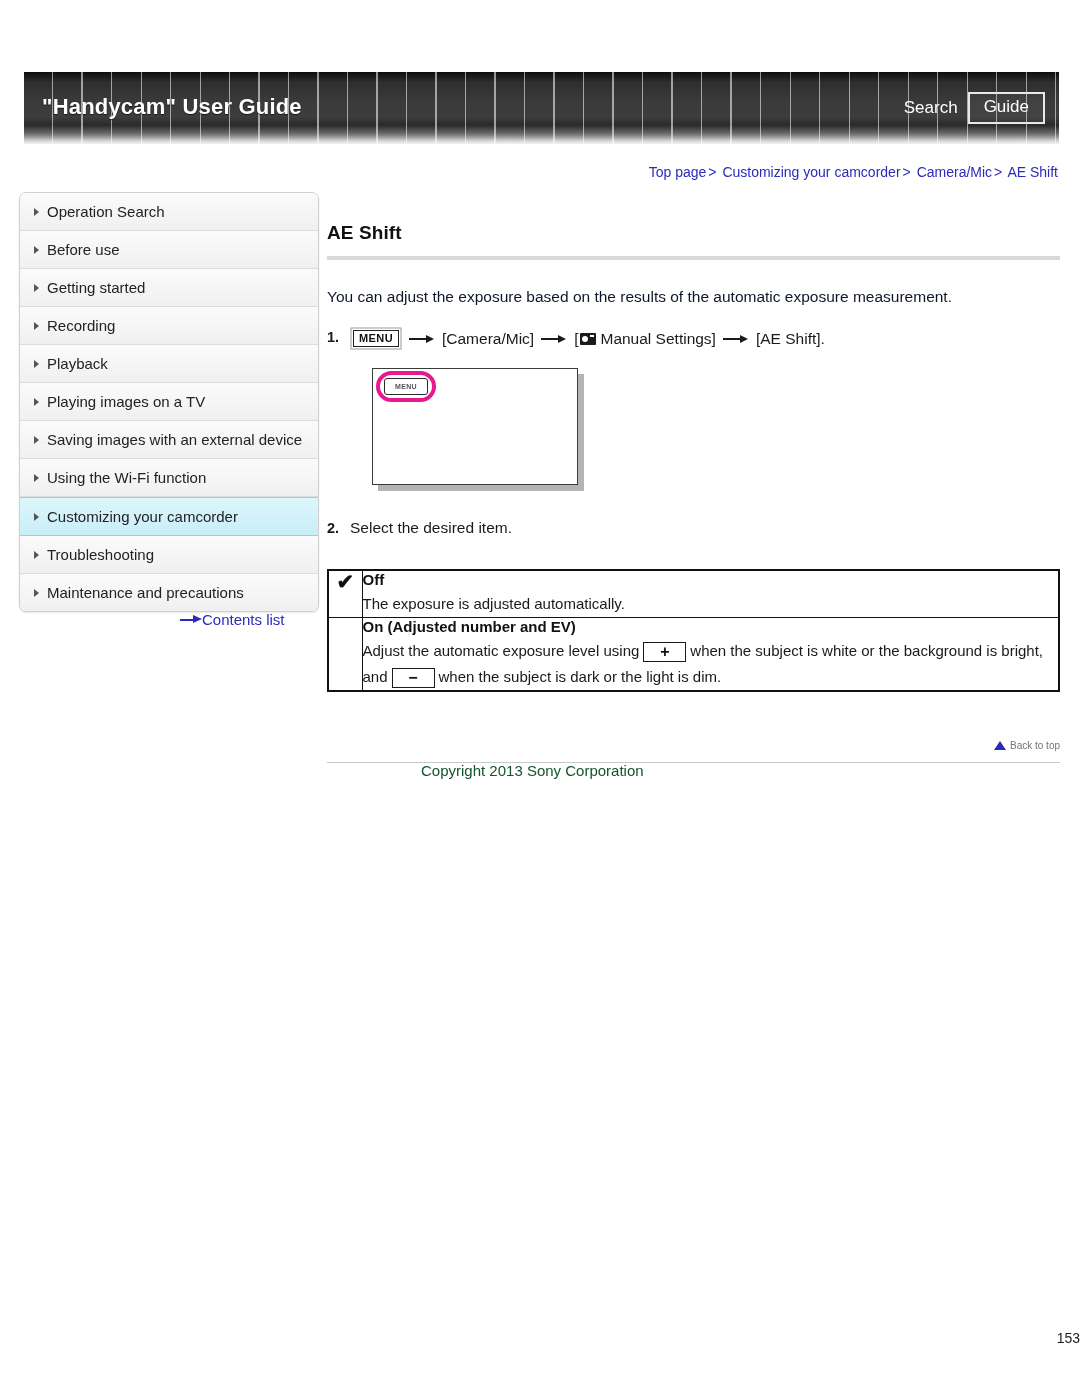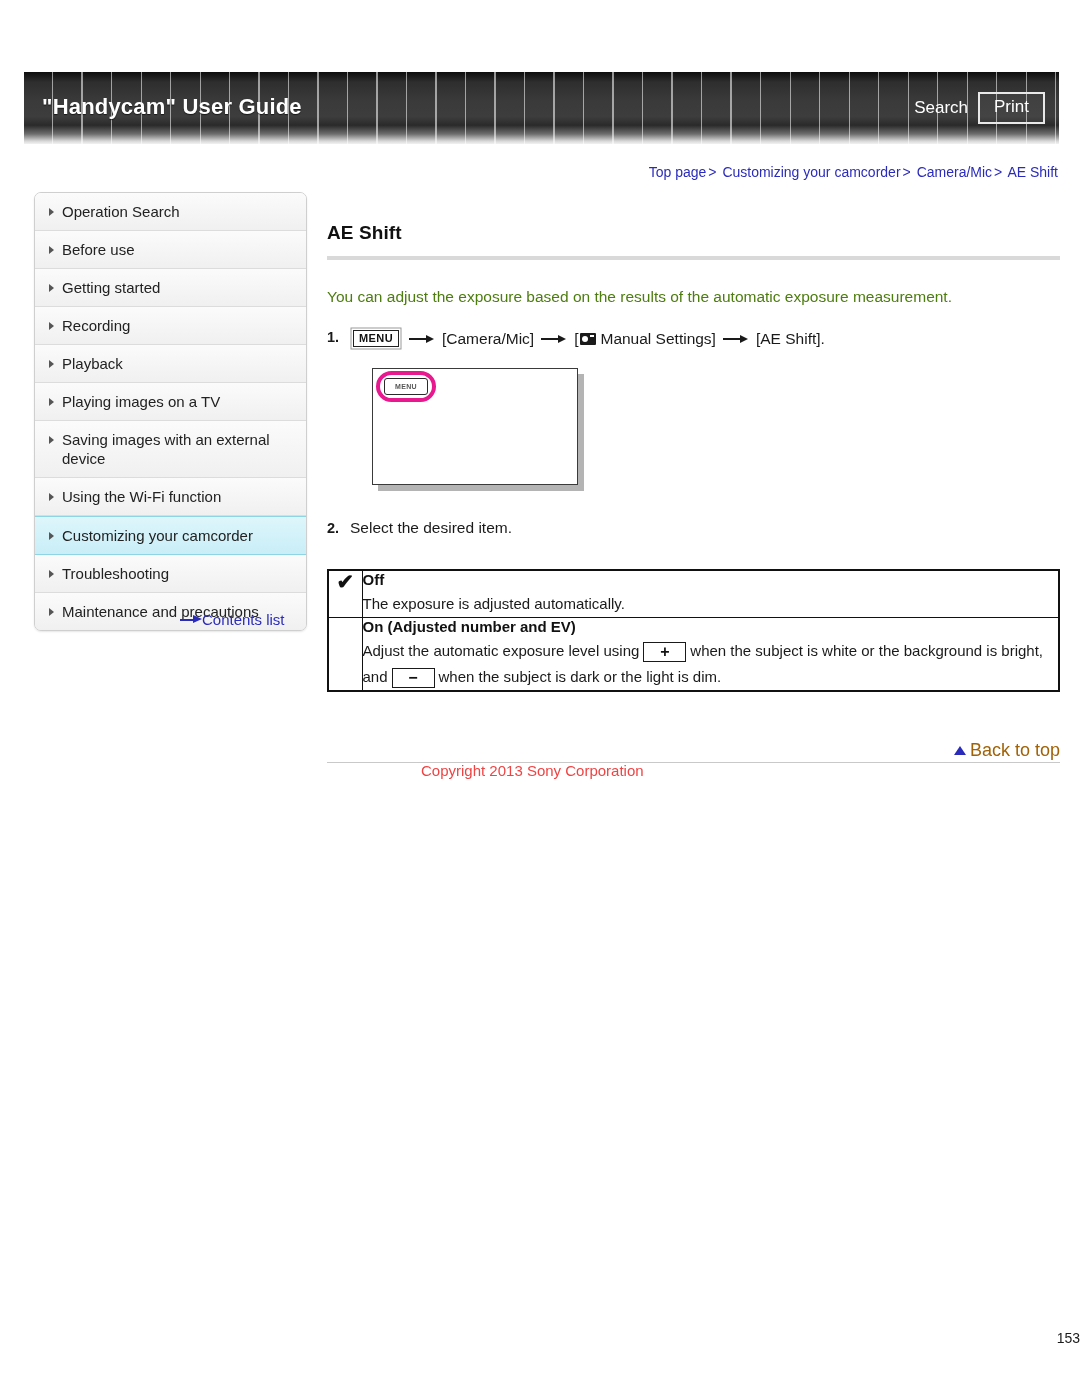--- a/index.html
+++ b/index.html
@@ -96,23 +96,23 @@
     color: #2b2bbb;
     text-decoration: none;
     cursor: pointer;
   }
   .breadcrumb .sep { color: #2b2bbb; padding: 0 2px; }
   .breadcrumb .current { color: #2b2bbb; }
 
   
   .sidebar {
     position: absolute;
-    left: 34px;
+    left: 19px;
     top: 192px;
-    width: 273px;
+    width: 300px;
     border: 1px solid #cfcfcf;
     border-radius: 7px;
     background: linear-gradient(to bottom, #fdfdfd 0%, #f3f3f3 100%);
     box-shadow: 0 1px 2px rgba(0,0,0,0.10);
     overflow: hidden;
   }
   .nav-item {
     position: relative;
     display: flex;
     align-items: flex-start;
@@ -191,21 +191,21 @@
     margin: 0 0 12px 0;
     letter-spacing: 0.1px;
   }
   .title-rule {
     height: 4px;
     background: #d9d9d9;
     margin-bottom: 27px;
   }
   .intro-text {
     font-size: 15.5px;
-    color: #4d7c0f;
+    color: #0f172a;
     margin-bottom: 19px;
     line-height: 20px;
   }
   .step {
     display: flex;
     align-items: baseline;
     font-size: 15.5px;
     line-height: 22px;
     gap: 7px;
   }
@@ -382,22 +382,22 @@
     vertical-align: middle;
     margin: 0 4px;
     box-shadow: 0 0 0 1px #ffffff;
   }
 
   
   .back-to-top {
     position: absolute;
     right: 20px;
     top: 740px;
-    font-size: 18px;
-    color: #a16207;
+    font-size: 10px;
+    color: #737373;
     cursor: pointer;
     display: flex;
     align-items: center;
     gap: 4px;
     white-space: nowrap;
   }
   .up-triangle {
     display: inline-block;
     width: 0; height: 0;
     border-bottom: 9px solid #2b2bbb;
@@ -410,41 +410,41 @@
     top: 762px;
     width: 733px;
     height: 1px;
     background: #c9c9c9;
   }
   .copyright {
     position: absolute;
     left: 421px;
     top: 762px;
     font-size: 15px;
-    color: #ef4444;
+    color: #14532d;
   }
   .page-number {
     position: absolute;
     left: 0;
     right: 0;
     top: 1330px;
     text-align: right;
     font-size: 14px;
     color: #1a1a1a;
   }
 </style>
 </head>
 <body>
 
 <div class="header-banner">
   <div class="header-stripes"></div>
   <div class="header-title">"Handycam" User Guide</div>
   <div class="header-actions">
     <div class="header-search">Search</div>
-    <div class="header-print">Print</div>
+    <div class="header-print">Guide</div>
   </div>
 </div>
 
 <div class="breadcrumb">
   <a>Top page</a><span class="sep">&gt;</span>
   <a>Customizing your camcorder</a><span class="sep">&gt;</span>
   <a>Camera/Mic</a><span class="sep">&gt;</span>
   <span class="current">AE Shift</span>
 </div>
 

